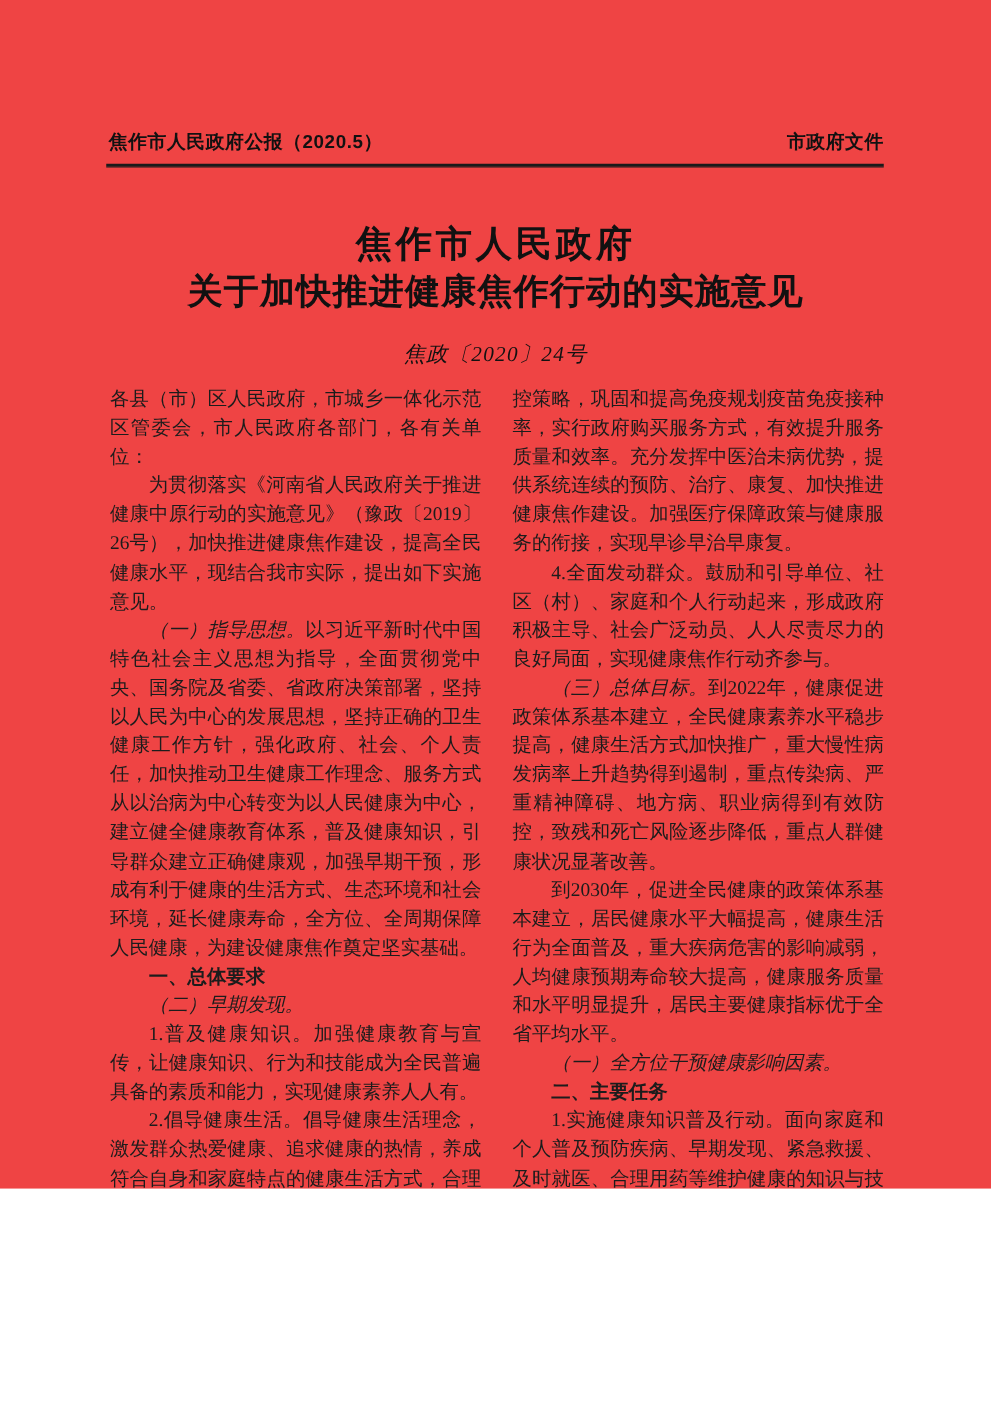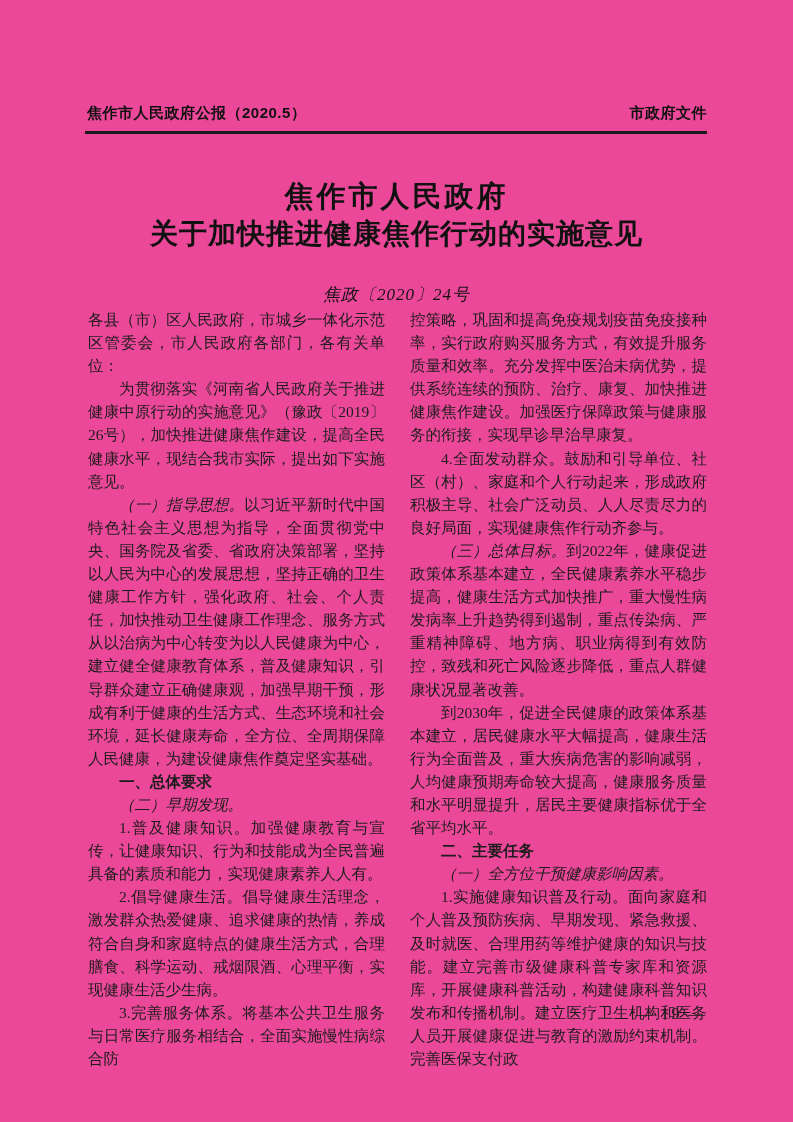--- a/index.html
+++ b/index.html
@@ -1,21 +1,21 @@
 <!DOCTYPE html>
 <html lang="zh"><head>
 <meta charset="utf-8">
 <style>
   * { box-sizing: border-box; }
   html, body { margin: 0; padding: 0; background: #ffffff; }
   .page {
     position: relative;
     width: 793px;
-    height: 1122px;
-    background: #ec4899;
+    height: 951px;
+    background: #ef4444;
     color: #1c1c1c;
     font-family: "Liberation Serif", "DejaVu Serif", serif;
     overflow: hidden;
   }
   
   .header {
     position: absolute;
     top: 104px;
     left: 87px;
     width: 620px;
@@ -52,21 +52,21 @@
     line-height: 37px;
     letter-spacing: 3px;
   }
   .title-line2 {
     font-size: 28px;
     line-height: 38px;
     letter-spacing: 1px;
   }
   .doc-number {
     position: absolute;
-    top: 283px;
+    top: 272px;
     left: 0;
     width: 793px;
     text-align: center;
     font-size: 17px;
     font-style: italic;          
     letter-spacing: 1px;
     color: #111;
   }
   
   .columns {
@@ -132,21 +132,21 @@
         <p class="indent kai">（二）早期发现。</p>
         <p class="indent">1.普及健康知识。加强健康教育与宣传，让健康知识、行为和技能成为全民普遍具备的素质和能力，实现健康素养人人有。</p>
         <p class="indent">2.倡导健康生活。倡导健康生活理念，激发群众热爱健康、追求健康的热情，养成符合自身和家庭特点的健康生活方式，合理膳食、科学运动、戒烟限酒、心理平衡，实现健康生活少生病。</p>
         <p class="indent">3.完善服务体系。将基本公共卫生服务与日常医疗服务相结合，全面实施慢性病综合防</p>
       </div>
     <div class="col" id="right-col">
         <p>控策略，巩固和提高免疫规划疫苗免疫接种率，实行政府购买服务方式，有效提升服务质量和效率。充分发挥中医治未病优势，提供系统连续的预防、治疗、康复、加快推进健康焦作建设。加强医疗保障政策与健康服务的衔接，实现早诊早治早康复。</p>
         <p class="indent">4.全面发动群众。鼓励和引导单位、社区（村）、家庭和个人行动起来，形成政府积极主导、社会广泛动员、人人尽责尽力的良好局面，实现健康焦作行动齐参与。</p>
         <p class="indent"><span class="kai">（三）总体目标。</span><span>到2022年，健康促进政策体系基本建立，全民健康素养水平稳步提高，健康生活方式加快推广，重大慢性病发病率上升趋势得到遏制，重点传染病、严重精神障碍、地方病、职业病得到有效防控，致残和死亡风险逐步降低，重点人群健康状况显著改善。</span></p>
         <p class="indent">到2030年，促进全民健康的政策体系基本建立，居民健康水平大幅提高，健康生活行为全面普及，重大疾病危害的影响减弱，人均健康预期寿命较大提高，健康服务质量和水平明显提升，居民主要健康指标优于全省平均水平。</p>
+        <p class="indent kai">（一）全方位干预健康影响因素。</p>
         <p class="indent heading">二、主要任务</p>
-        <p class="indent kai">（一）全方位干预健康影响因素。</p>
         <p class="indent">1.实施健康知识普及行动。面向家庭和个人普及预防疾病、早期发现、紧急救援、及时就医、合理用药等维护健康的知识与技能。建立完善市级健康科普专家库和资源库，开展健康科普活动，构建健康科普知识发布和传播机制。建立医疗卫生机构和医务人员开展健康促进与教育的激励约束机制。完善医保支付政</p>
       </div>
   </div>
 
   <div class="page-number">— 19 —</div>
 
 </div>
 
 </body></html>

